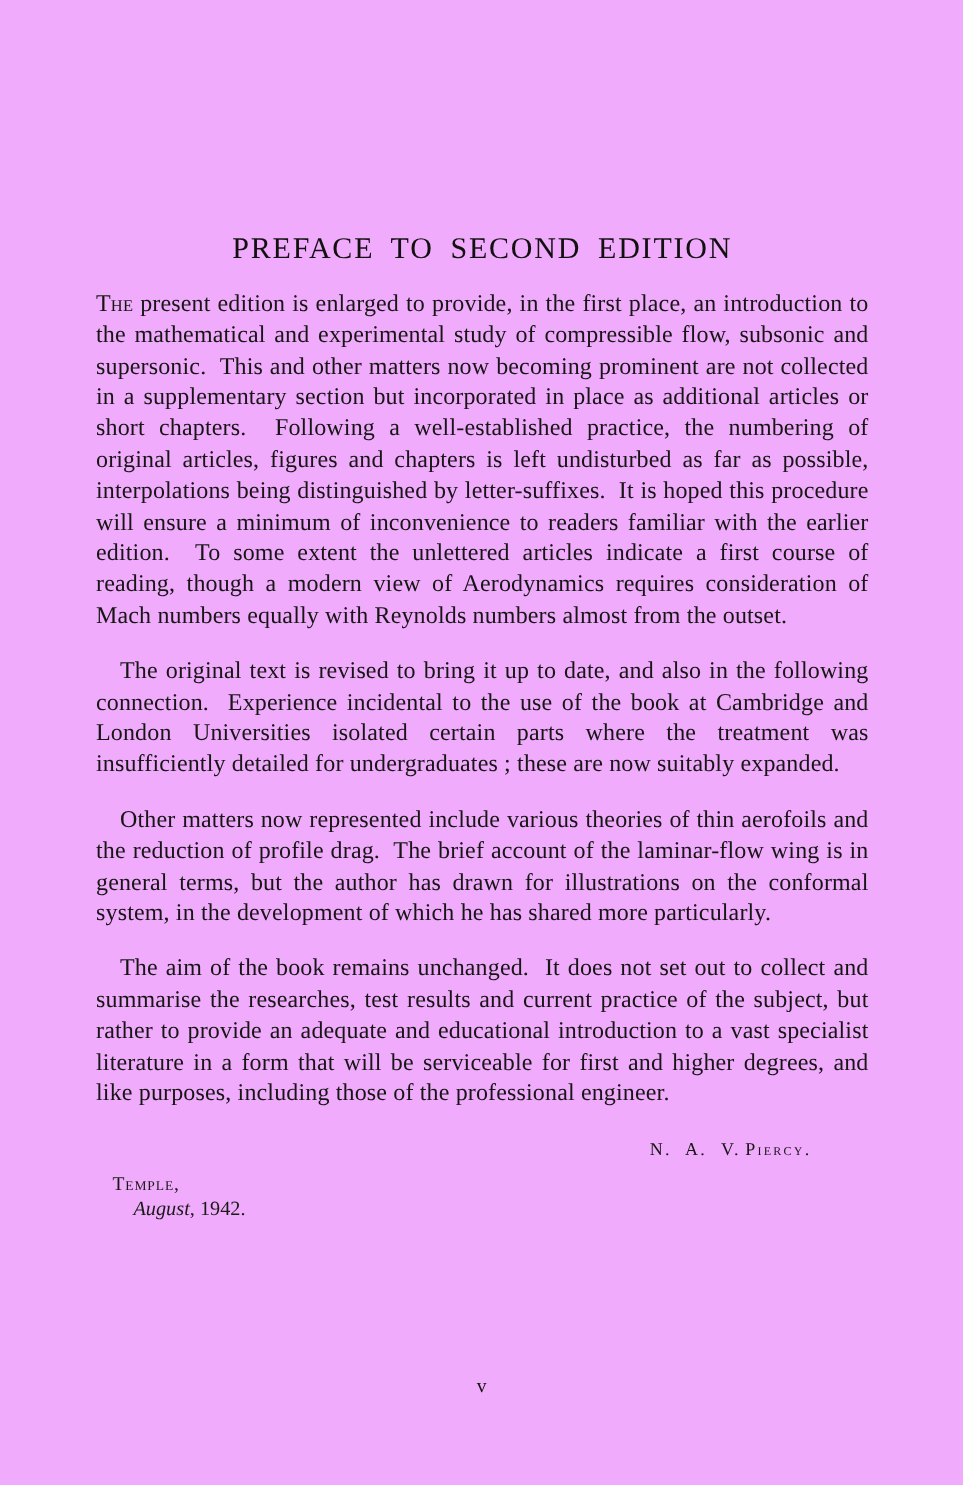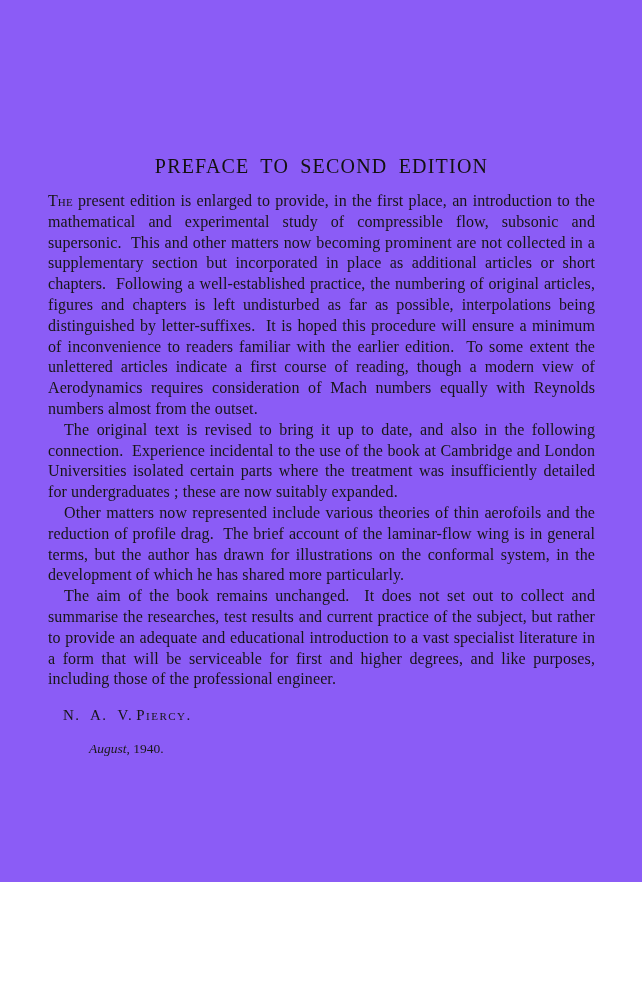--- a/index.html
+++ b/index.html
@@ -3,22 +3,22 @@
 <meta charset="utf-8">
 <style>
   html, body {
     margin: 0;
     padding: 0;
     background: #ffffff;
   }
   .page {
     position: relative;
     width: 642px;
-    height: 882px;
-    background: #8b5cf6;
+    height: 990px;
+    background: #f0abfc;
     color: #161514;
     font-family: "Liberation Serif", serif;
     overflow: hidden;
     box-sizing: border-box;
   }
   .content {
     position: absolute;
     left: 48px;
     top: 0;
     width: 547px;
@@ -27,36 +27,36 @@
     margin: 155px 0 14px 0;
     font-size: 20px;
     line-height: 22px;
     font-weight: normal;
     text-align: center;
     letter-spacing: 1.2px;
     word-spacing: 5px;
     color: #121110;
   }
   .para {
-    margin: 0;
+    margin: 16px;
     font-size: 16px;
     line-height: 20.8px;
     text-align: justify;
     white-space: pre-wrap;
     letter-spacing: 0.1px;
     color: #171615;
   }
   .para.indent { text-indent: 16px; }
   .sc { font-variant: small-caps; }
   .signature {
-    margin: 15px;
+    margin: 4px;
     padding-right: 50px;
-    font-size: 15px;
+    font-size: 12px;
     line-height: 20.8px;
-    text-align: left;
+    text-align: right;
     letter-spacing: 1.5px;
     word-spacing: 5px;
     color: #171615;
   }
   .signature .surname { padding-left: 3px; }
   .footer-place {
     margin: 2px 0 0 27px;
     font-size: 13px;
     line-height: 15px;
     letter-spacing: 0.6px;
@@ -90,19 +90,20 @@
     <p class="para"><span class="sc">The</span><span> present edition is enlarged to provide, in the first place, an introduction to the mathematical and experimental study of compressible flow, subsonic and supersonic.  This and other matters now becoming prominent are not collected in a supplementary section but incorporated in place as additional articles or short chapters.  Following a well-established practice, the numbering of original articles, figures and chapters is left undisturbed as far as possible, interpolations being distinguished by letter-suffixes.  It is hoped this procedure will ensure a minimum of inconvenience to readers familiar with the earlier edition.  To some extent the unlettered articles indicate a first course of reading, though a modern view of Aerodynamics requires consideration of Mach numbers equally with Reynolds numbers almost from the outset.</span></p>
 
     <p class="para indent">The original text is revised to bring it up to date, and also in the following connection.  Experience incidental to the use of the book at Cambridge and London Universities isolated certain parts where the treatment was insufficiently detailed for undergraduates ; these are now suitably expanded.</p>
 
     <p class="para indent">Other matters now represented include various theories of thin aerofoils and the reduction of profile drag.  The brief account of the laminar-flow wing is in general terms, but the author has drawn for illustrations on the conformal system, in the development of which he has shared more particularly.</p>
 
     <p class="para indent">The aim of the book remains unchanged.  It does not set out to collect and summarise the researches, test results and current practice of the subject, but rather to provide an adequate and educational introduction to a vast specialist literature in a form that will be serviceable for first and higher degrees, and like purposes, including those of the professional engineer.</p>
 
     <p class="signature"><span>N. A. V.</span><span class="sc surname">Piercy.</span></p>
 
+    <div class="footer-place sc">Temple,</div>
 
-    <div class="footer-date"><span class="month">August</span><span>, 1940.</span></div>
+    <div class="footer-date"><span class="month">August</span><span>, 1942.</span></div>
 
   </div>
 
   <div class="page-number">v</div>
 </div>
 
 </body></html>

